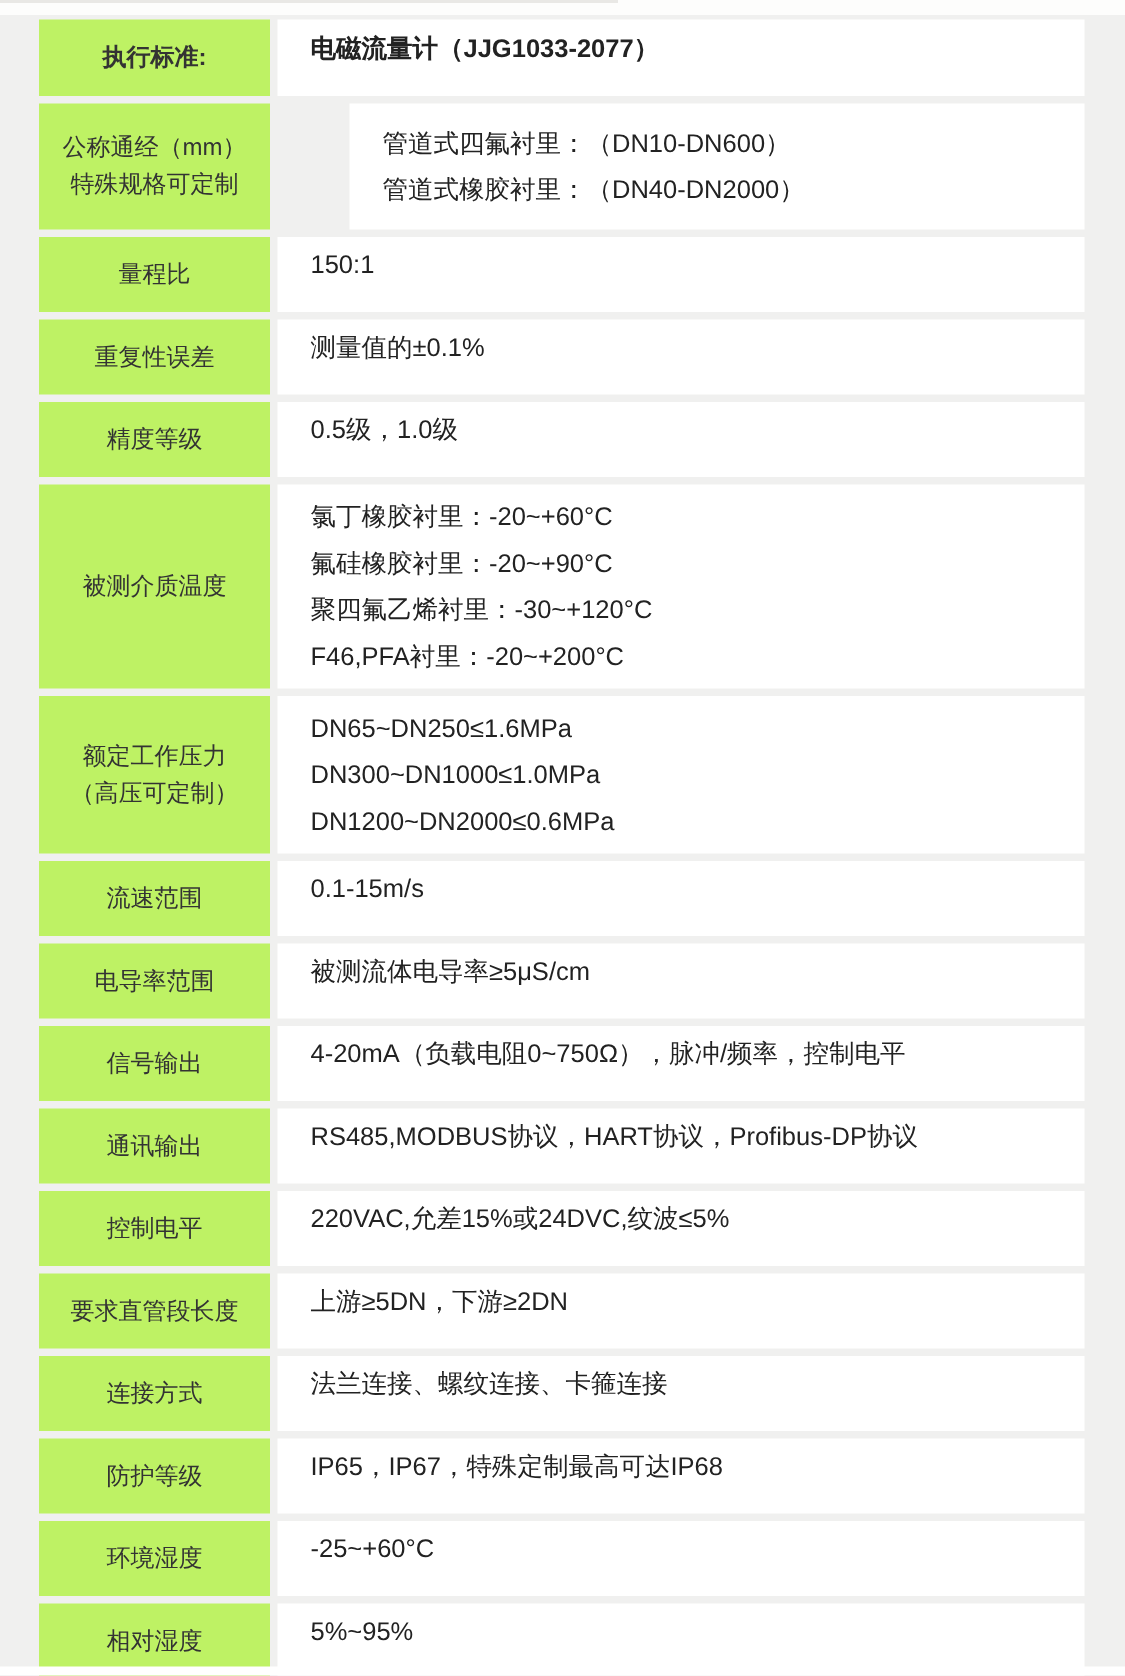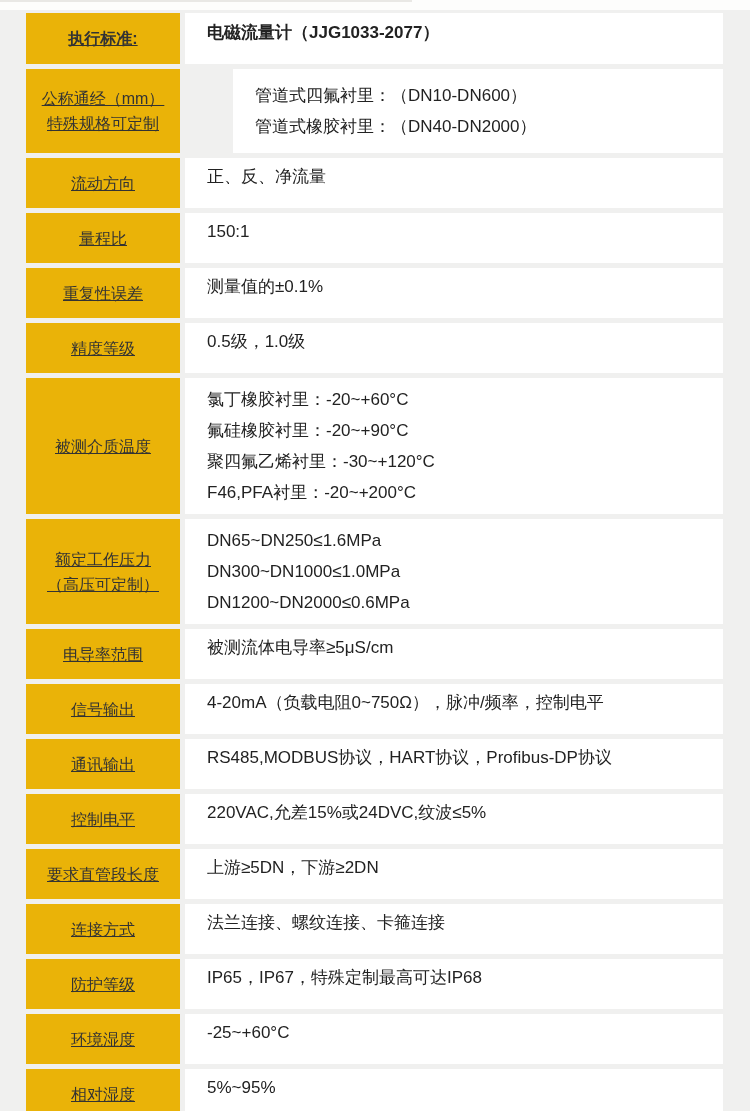--- a/index.html
+++ b/index.html
@@ -40,32 +40,31 @@
     min-height: 38px;
     box-sizing: border-box;
   }
   .row:first-child { min-height: 51px; }
   .row:nth-child(2) { min-height: 84px; }
   .row:nth-child(2) .value { line-height: 40px; margin-left: 48px; }
   .row .label {
     flex: 0 0 154px;
     width: 154px;
     margin-right: 5px;
-    background: #eab308;
+    background: #bef264;
     display: flex;
     flex-direction: column;
     justify-content: center;
     align-items: center;
     text-align: center;
     font-size: 16px;
     color: #333333;
     line-height: 25px;
     padding: 2px 0;
     box-sizing: border-box;
-    text-decoration: underline;
   }
   .row .value {
     flex: 1;
     background: #ffffff;
     display: flex;
     flex-direction: column;
     justify-content: center;
     padding: 4px 10px 16px 22px;
     font-size: 17px;
     color: #222222;
@@ -109,28 +108,20 @@
         <div>公称通经（mm）</div>
         <div>特殊规格可定制</div>
       </div>
       <div class="value">
         <div>管道式四氟衬里：（DN10-DN600）</div>
         <div>管道式橡胶衬里：（DN40-DN2000）</div>
       </div>
     </div>
     <div class="row">
       <div class="label">
-        <div>流动方向</div>
-      </div>
-      <div class="value">
-        <div>正、反、净流量</div>
-      </div>
-    </div>
-    <div class="row">
-      <div class="label">
         <div>量程比</div>
       </div>
       <div class="value">
         <div>150:1</div>
       </div>
     </div>
     <div class="row">
       <div class="label">
         <div>重复性误差</div>
       </div>
@@ -163,20 +154,28 @@
         <div>（高压可定制）</div>
       </div>
       <div class="value">
         <div>DN65~DN250≤1.6MPa</div>
         <div>DN300~DN1000≤1.0MPa</div>
         <div>DN1200~DN2000≤0.6MPa</div>
       </div>
     </div>
     <div class="row">
       <div class="label">
+        <div>流速范围</div>
+      </div>
+      <div class="value">
+        <div>0.1-15m/s</div>
+      </div>
+    </div>
+    <div class="row">
+      <div class="label">
         <div>电导率范围</div>
       </div>
       <div class="value">
         <div>被测流体电导率≥5μS/cm</div>
       </div>
     </div>
     <div class="row">
       <div class="label">
         <div>信号输出</div>
       </div>

